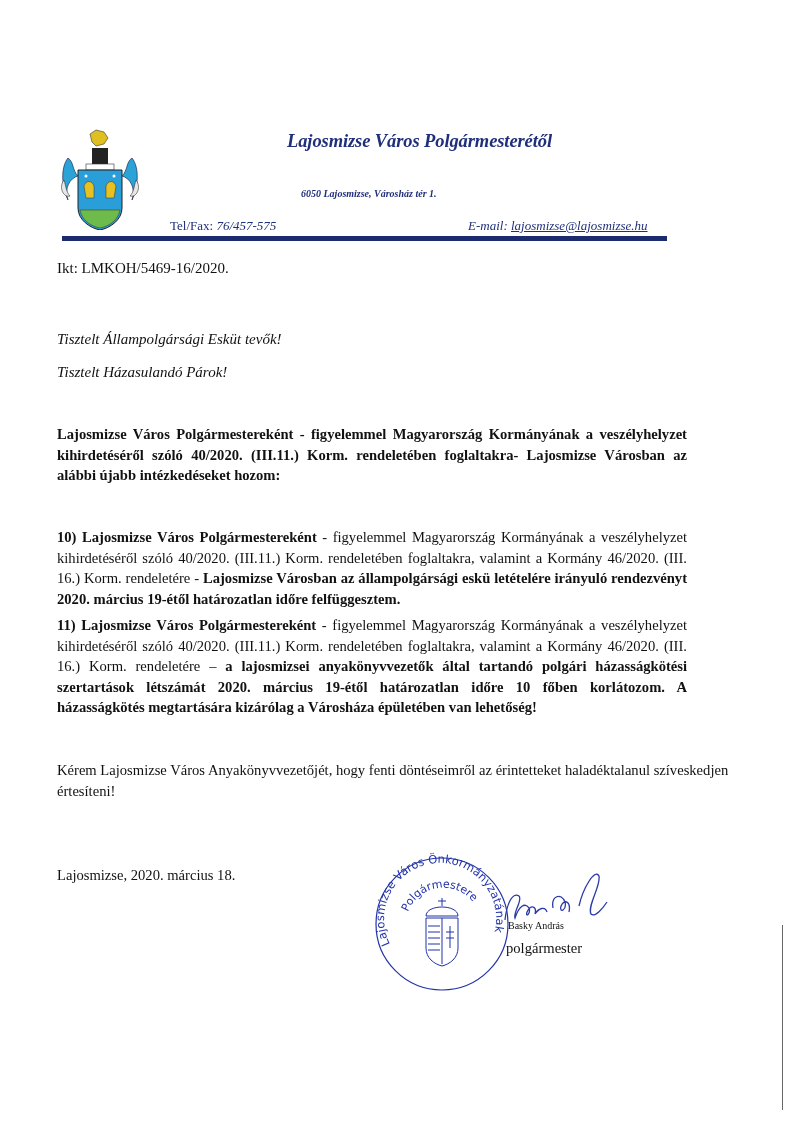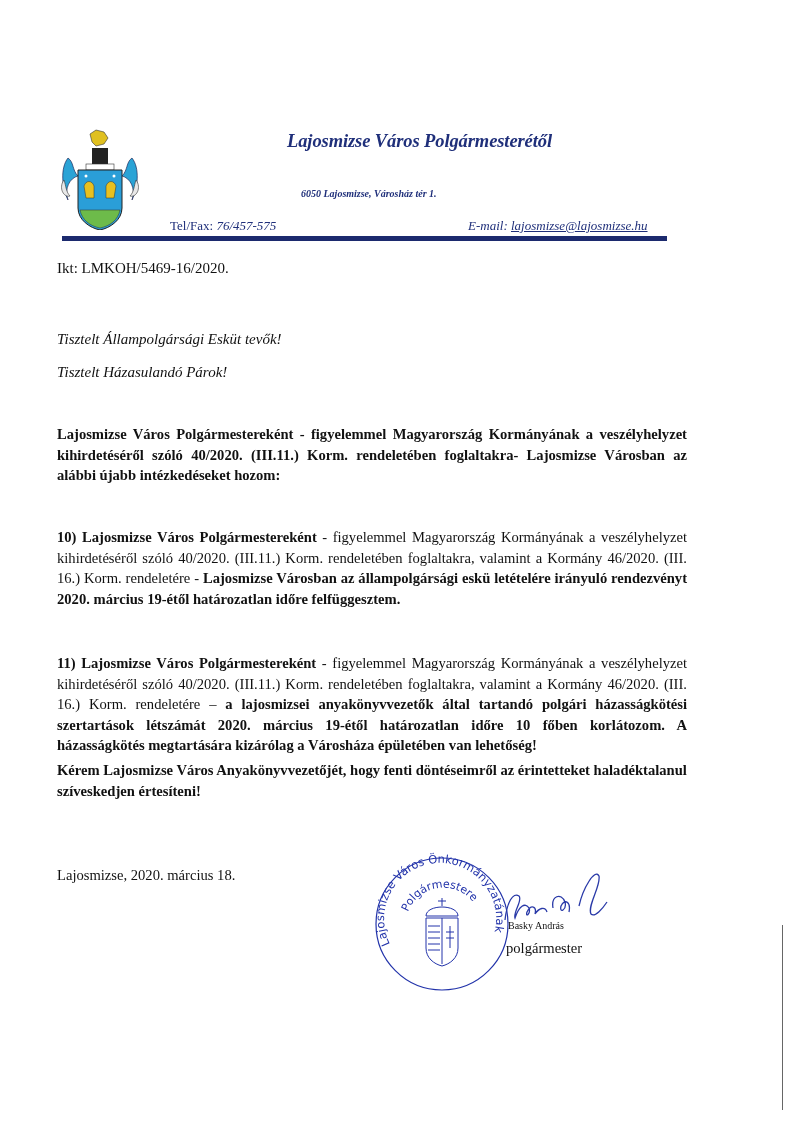--- a/index.html
+++ b/index.html
@@ -53,22 +53,22 @@
     .s1 { top: 329px; }
     .s2 { top: 362px; }
 
     .para {
       position: absolute; left: 57px; width: 630px;
       font-size: 14.6px; line-height: 20.5px;
       text-align: justify;
     }
     .intro { top: 424px; font-weight: bold; }
     .item10 { top: 527px; }
-    .item11 { top: 615px; margin-top: 38px; }
-    .request { top: 760px; width: 680px; text-align: left; font-weight: bold; }
+    .item11 { top: 615px; }
+    .request { top: 760px; width: 680px; text-align: left; }
     .thanks { top: 810px; }
 
     b { font-weight: bold; }
 
     .place-date { position: absolute; left: 57px; top: 867px; font-size: 14.6px; }
 
     .stamp { position: absolute; left: 372px; top: 852px; width: 140px; height: 140px; }
     .signature { position: absolute; left: 495px; top: 862px; width: 120px; height: 70px; }
     .signer-name { position: absolute; left: 508px; top: 920px; font-size: 10px; }
     .signer-title { position: absolute; left: 506px; top: 940px; font-size: 14.6px; text-align: center; }

